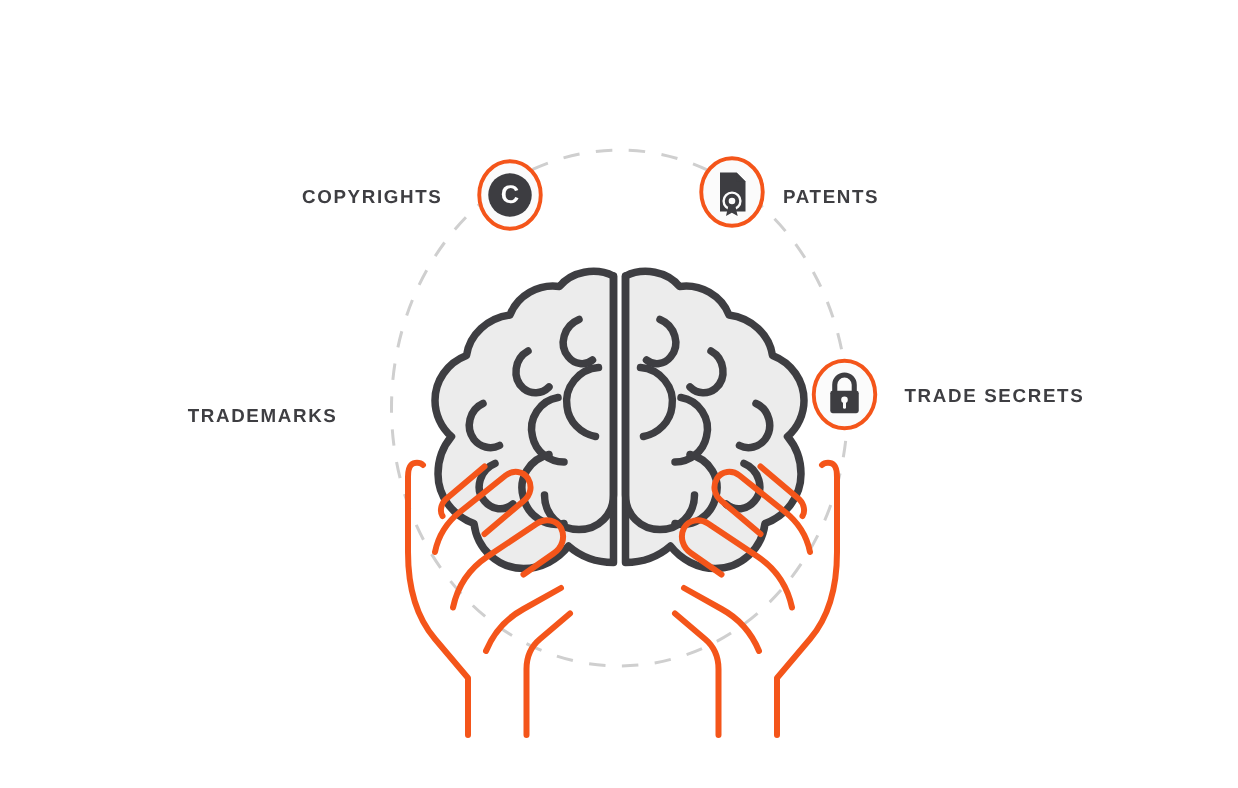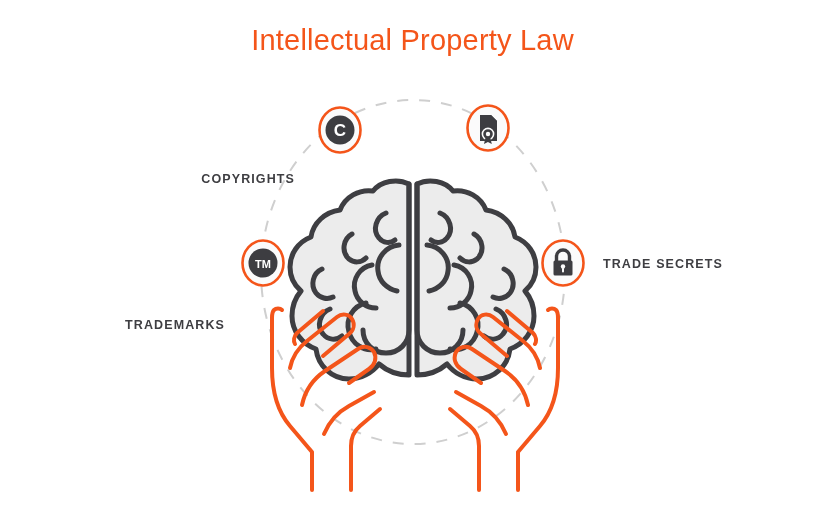--- a/index.html
+++ b/index.html
@@ -39,21 +39,21 @@
   }
   .label {
     position: absolute;
     font-family: "Liberation Sans", sans-serif;
     font-size: 12.5px;
     font-weight: 700;
     letter-spacing: 1.1px;
     color: #3E3E42;
     white-space: nowrap;
   }
-  .label.right-align { text-align: right; margin-top: 48px; }
+  .label.right-align { text-align: right; }
   .label.left-align  { text-align: left; }
 
   #label-copyrights   { left: 40px;  top: 124px; width: 255px; text-align: right; }
   #label-trademarks   { left: 20px;  top: 270px; width: 205px; text-align: right; }
   #label-patents      { left: 522px; top: 124px; width: 260px; text-align: left;  }
   #label-tradesecrets { left: 603px; top: 257px; width: 260px; text-align: left;  }
 
   .node {
     position: absolute;
     width: 46px;
@@ -64,21 +64,20 @@
   #node-trademarks   { left: 240px; top: 238px; }
   #node-tradesecrets { left: 540px; top: 238px; }
 
   .node svg { display: block; }
 </style>
 </head>
 <body>
 
 <div id="infographic">
 
-  <div id="title">Intellectual Property Law</div>
 
   <svg class="stage" viewBox="0 0 825 525" width="825" height="525" xmlns="http://www.w3.org/2000/svg">
 
     <ellipse cx="413" cy="272" rx="152" ry="172" fill="none" stroke="#CFCFCF" stroke-width="2" stroke-dasharray="11 11" stroke-linecap="butt"></ellipse>
 
     <g opacity="1">
       <path fill="#ECECEC" stroke="none" transform="translate(-9,5)" d="M420,186
                c-11,-6 -26,-4 -34,5
                c-13,-3 -26,4 -31,16
                c-14,1 -26,11 -29,24
@@ -230,37 +229,31 @@
       <g fill="#3D3D41">
         <path d="M15,12 h11 l6,6 v20 h-17 z"></path>
         <path d="M26,12 v6 h6 z" fill="#3D3D41"></path>
         <circle cx="23" cy="31" r="5.6" fill="#3D3D41" stroke="#FBFBFB" stroke-width="1.6"></circle>
         <circle cx="23" cy="31" r="2.2" fill="#FBFBFB"></circle>
         <path d="M20.4,35 l-1.4,6 l3.9,-2.1 l3.9,2.1 l-1.4,-6 z" fill="#3D3D41"></path>
       </g>
     </svg>
   </div>
 
-  <div class="node" id="node-trademarks">
-    <svg viewBox="0 0 46 50" width="46" height="50" xmlns="http://www.w3.org/2000/svg">
-      <ellipse cx="23" cy="25" rx="20.5" ry="22.5" fill="#FBFBFB" stroke="#F4551A" stroke-width="2.6"></ellipse>
-      <circle cx="23" cy="25" r="14.5" fill="#3D3D41"></circle>
-      <text x="23" y="25.5" text-anchor="middle" dominant-baseline="central" font-family="Liberation Sans, sans-serif" font-size="11" font-weight="700" fill="#FFFFFF">TM</text>
-    </svg>
-  </div>
 
   <div class="node" id="node-tradesecrets">
     <svg viewBox="0 0 46 50" width="46" height="50" xmlns="http://www.w3.org/2000/svg">
       <ellipse cx="23" cy="25" rx="20.5" ry="22.5" fill="#FBFBFB" stroke="#F4551A" stroke-width="2.6"></ellipse>
       <g>
         <path d="M16.5,23 v-4.5 a6.5,6.5 0 0 1 13,0 v4.5" fill="none" stroke="#3D3D41" stroke-width="3.4"></path>
         <rect x="13.5" y="22.5" width="19" height="15" rx="1.6" fill="#3D3D41"></rect>
         <circle cx="23" cy="28.5" r="2.2" fill="#FBFBFB"></circle>
         <rect x="22" y="29.5" width="2" height="5" rx="1" fill="#FBFBFB"></rect>
       </g>
     </svg>
   </div>
 
   <div class="label right-align" id="label-copyrights">COPYRIGHTS</div>
+  <div class="label left-align" id="label-patents">PATENTS</div>
   <div class="label right-align" id="label-trademarks">TRADEMARKS</div>
   <div class="label left-align" id="label-tradesecrets">TRADE SECRETS</div>
 
 </div>
 
 </body></html>

